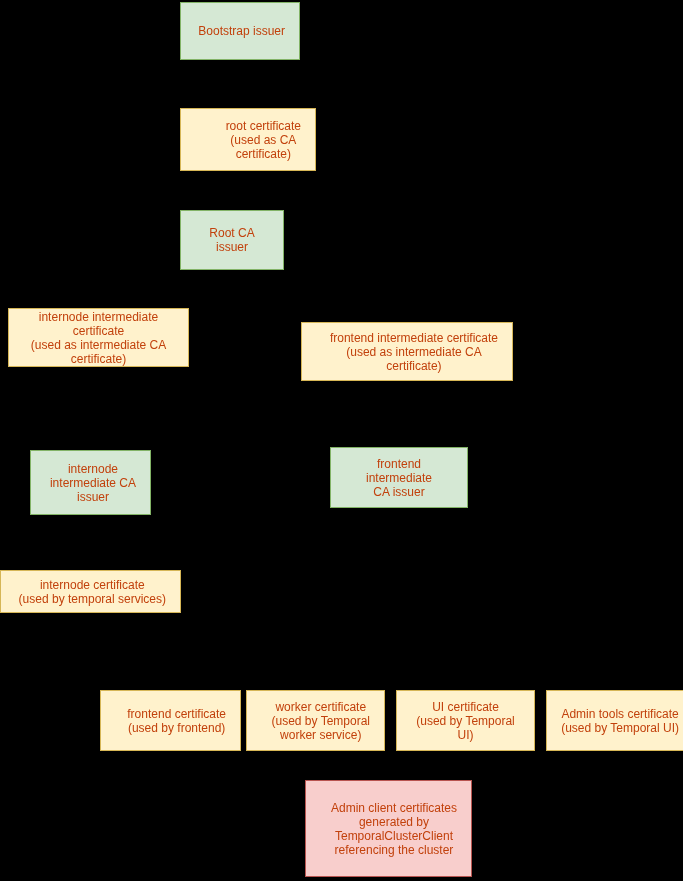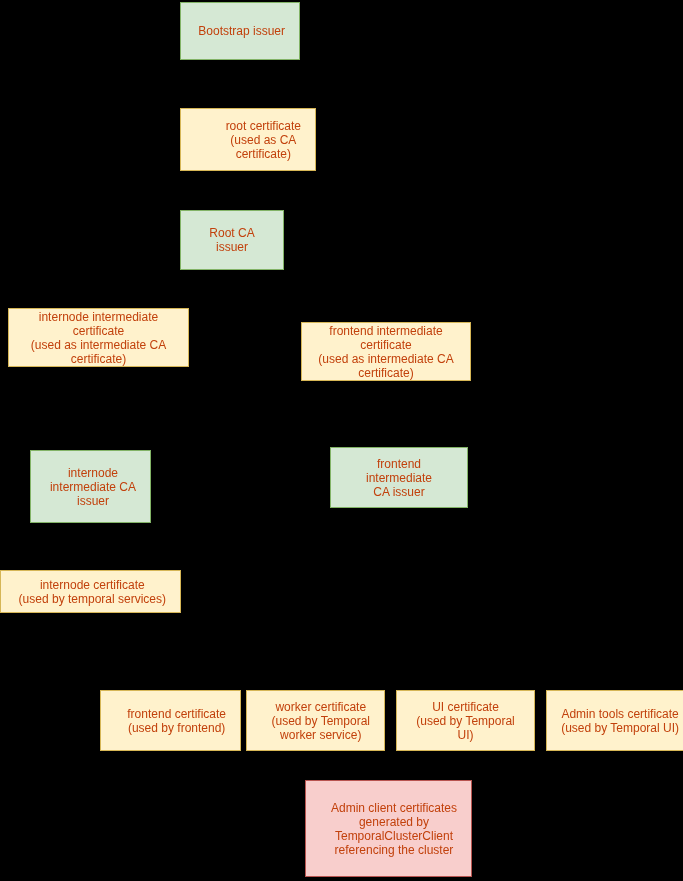--- a/index.html
+++ b/index.html
@@ -89,27 +89,27 @@
   <div class="node" style="left: 180px; top: 210px; width: 104px; height: 60px; background: rgb(213, 232, 212); border-color: rgb(130, 179, 102);">
     <span class="label">Root CA issuer</span>
   </div>
 
   <div class="node" style="left: 0px; top: 308px; width: 181px; height: 59px; background: rgb(255, 242, 204); border-color: rgb(214, 182, 86); margin-left: 8px;">
     <span class="label">internode intermediate certificate
 (used as intermediate CA
 certificate)</span>
   </div>
 
-  <div class="node" style="left: 301px; top: 322px; width: 170px; height: 59px; background: rgb(255, 242, 204); border-color: rgb(214, 182, 86);">
+  <div class="node" style="left: 301px; top: 322px; width: 212px; height: 59px; background: rgb(255, 242, 204); border-color: rgb(214, 182, 86);">
     <span class="label">frontend intermediate certificate
 (used as intermediate CA
 certificate)</span>
   </div>
 
-  <div class="node" style="left: 30px; top: 450px; width: 121px; height: 73px; background: rgb(213, 232, 212); border-color: rgb(130, 179, 102);">
+  <div class="node" style="left: 30px; top: 450px; width: 121px; height: 65px; background: rgb(213, 232, 212); border-color: rgb(130, 179, 102);">
     <span class="label">internode
 intermediate CA
 issuer</span>
   </div>
 
   <div class="node" style="left: 330px; top: 447px; width: 138px; height: 61px; background: rgb(213, 232, 212); border-color: rgb(130, 179, 102);">
     <span class="label">frontend intermediate
 CA issuer</span>
   </div>
 

